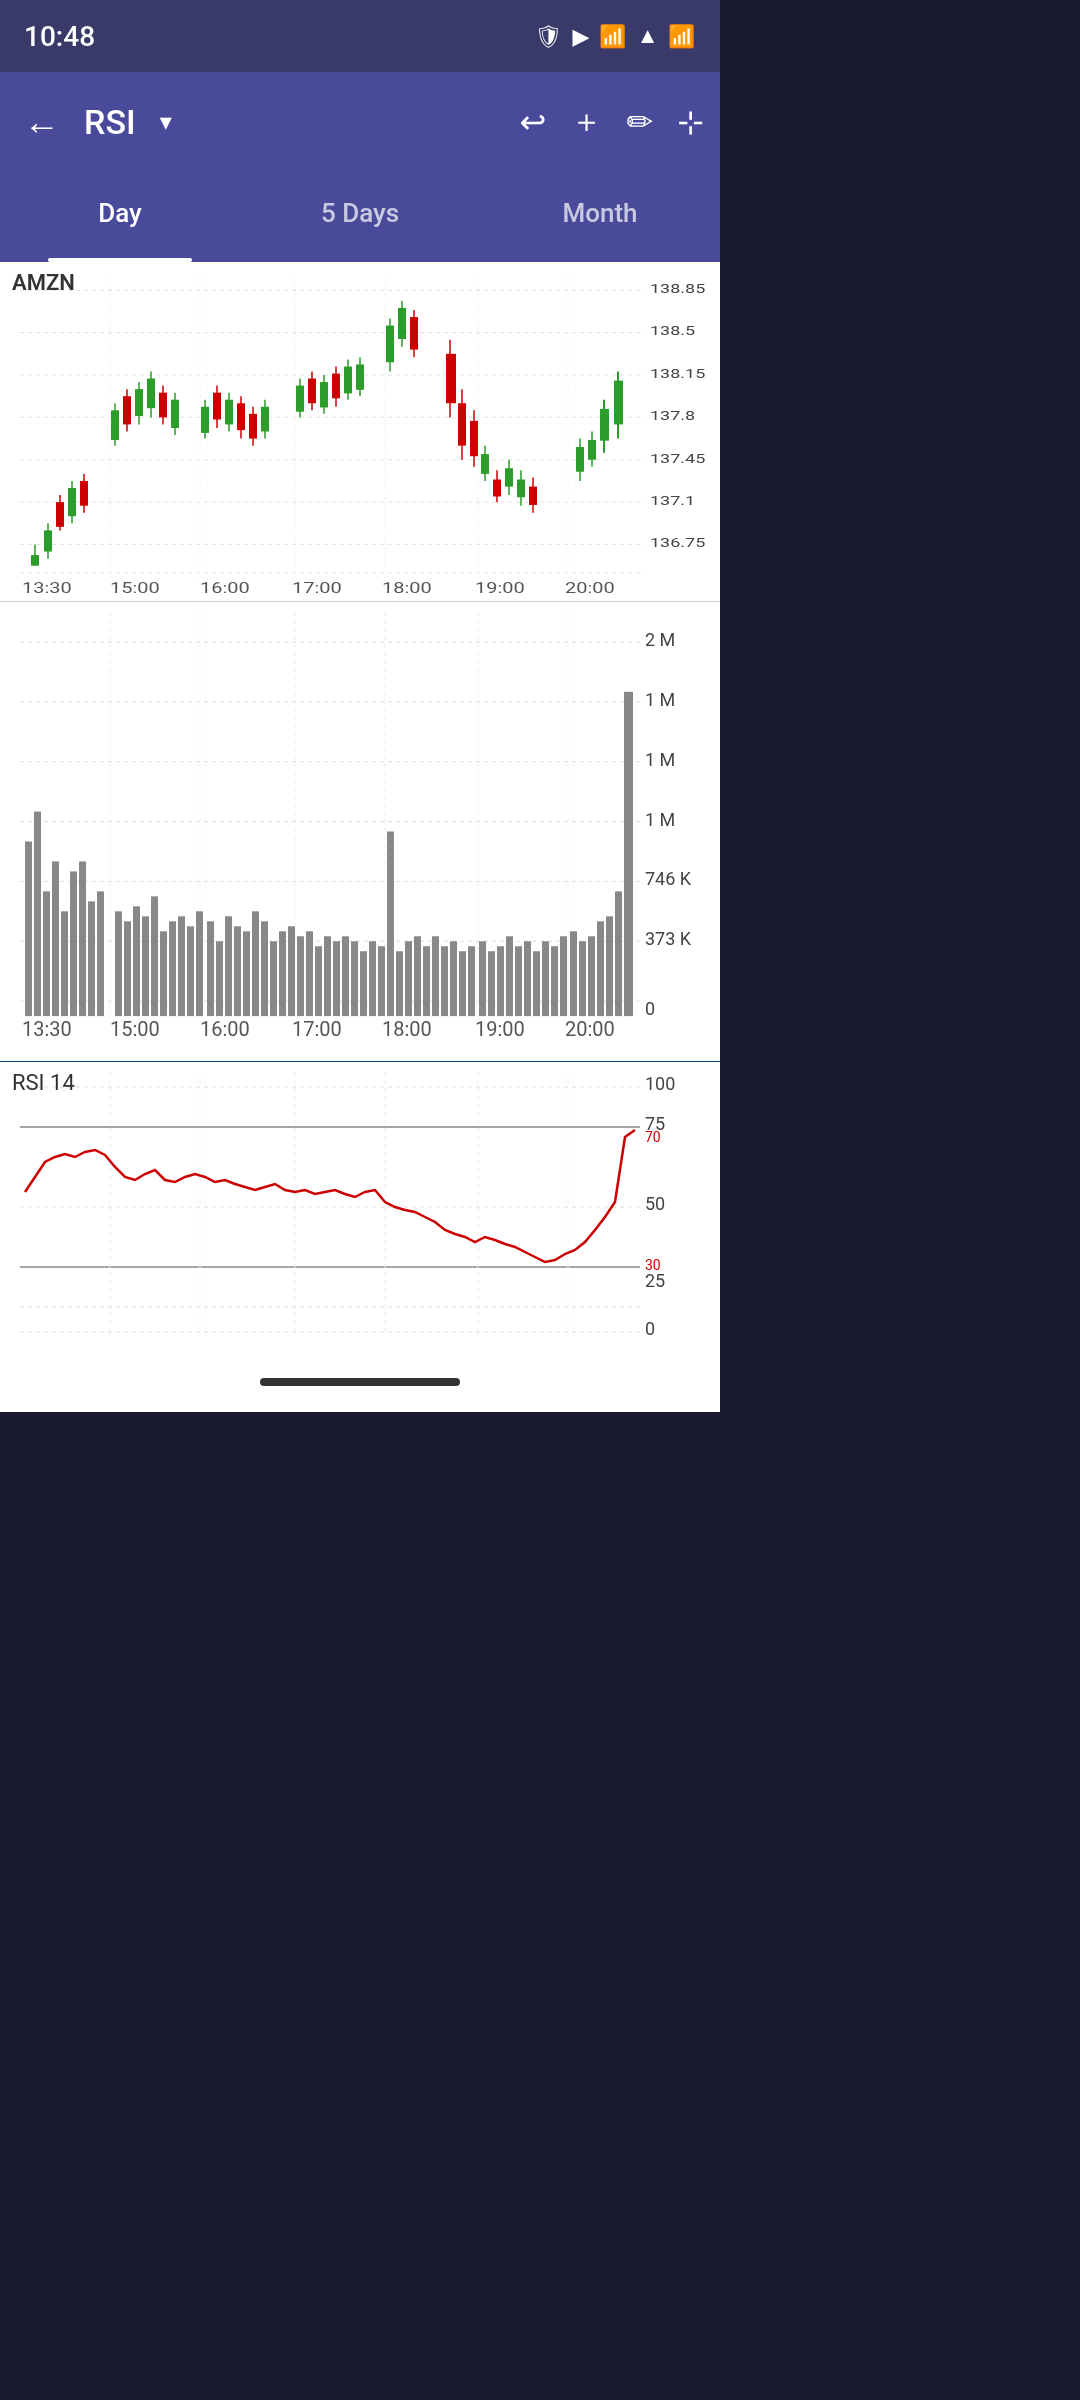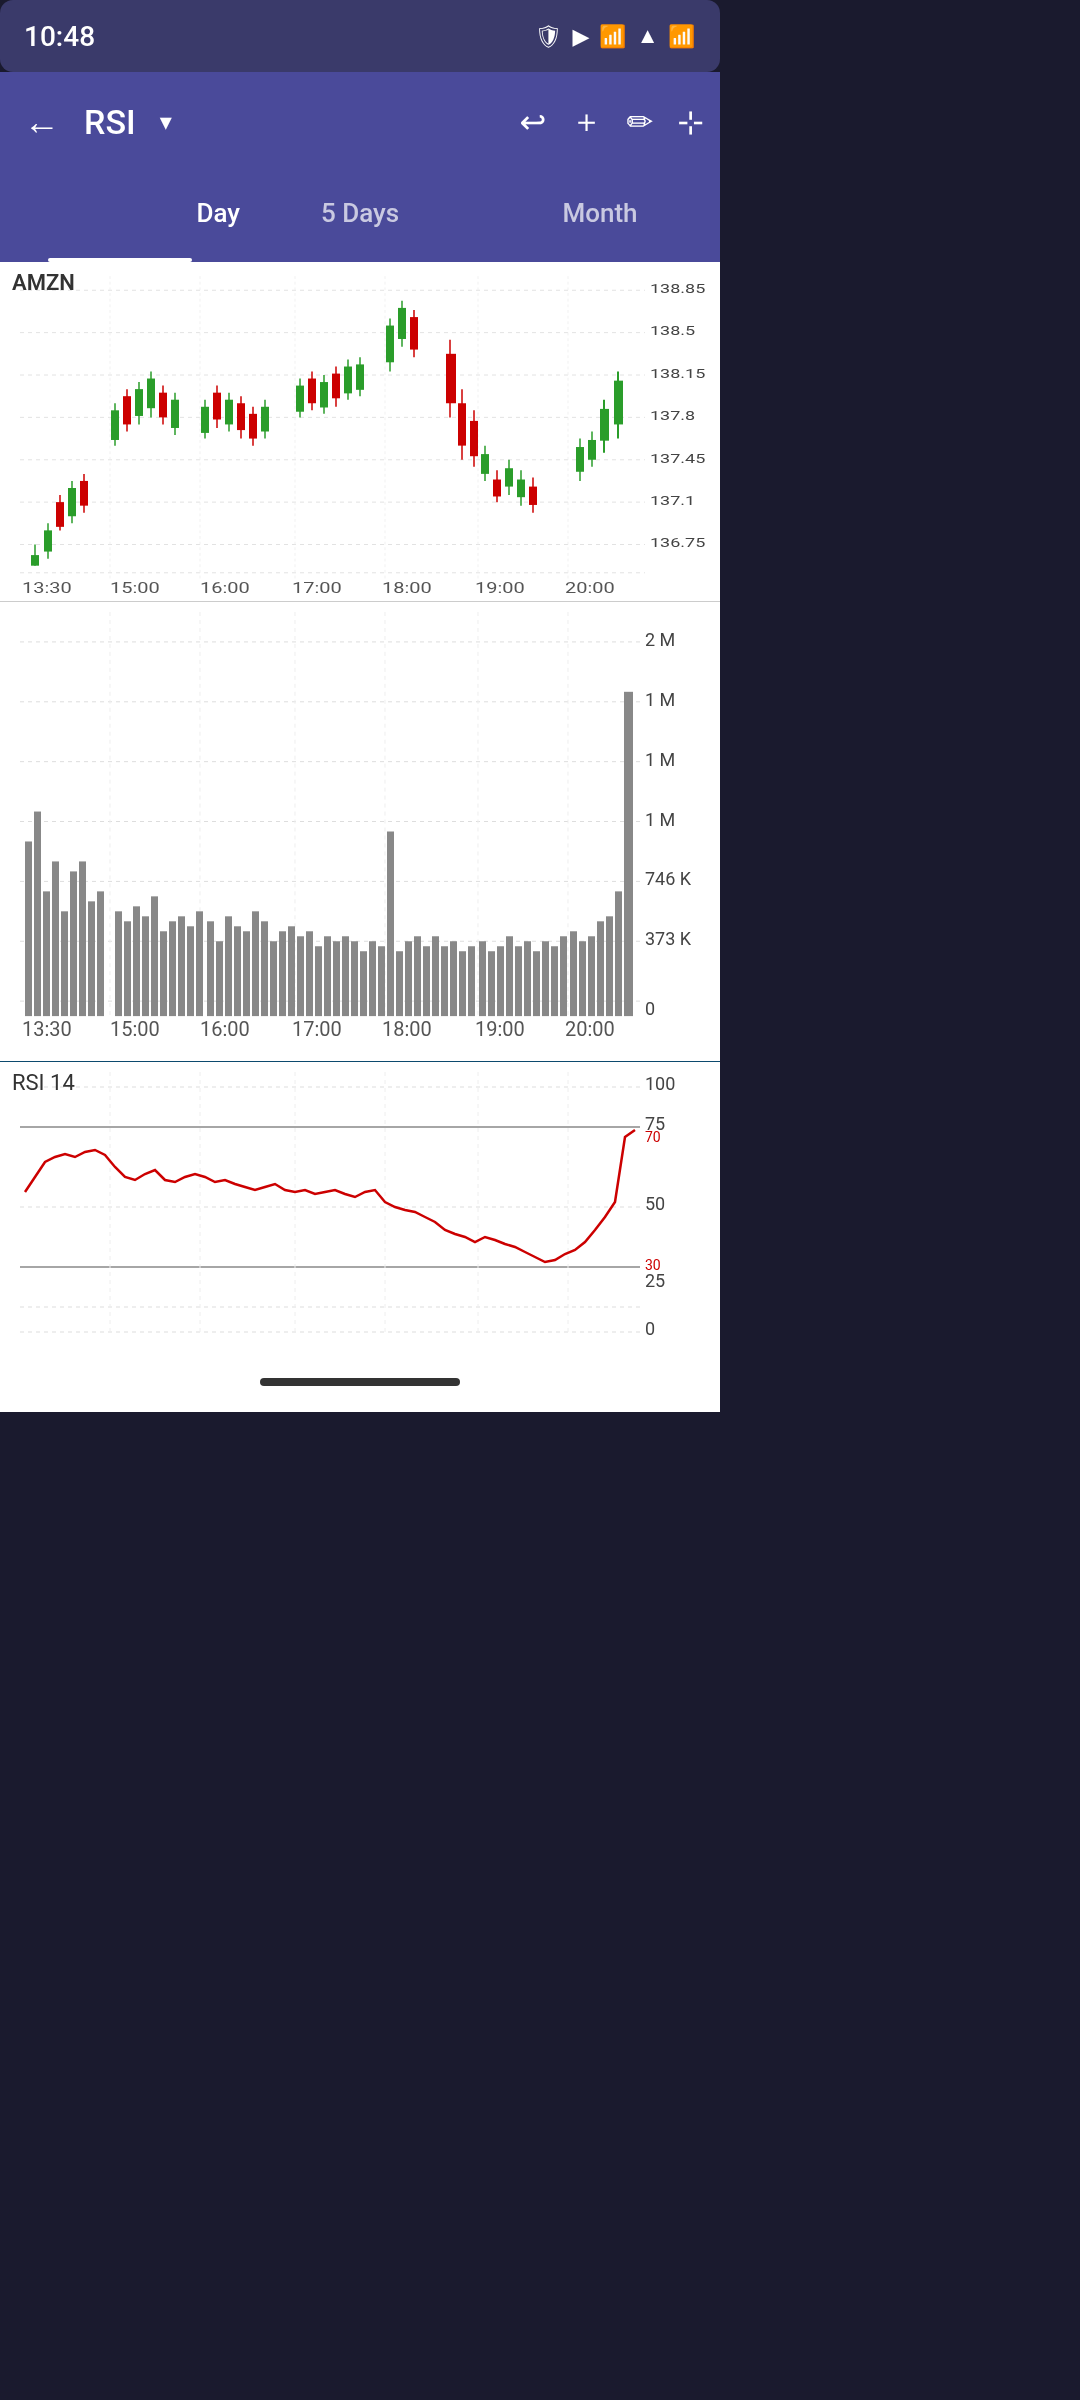--- a/index.html
+++ b/index.html
@@ -14,21 +14,20 @@
 
     
     .status-bar {
       width: 100%;
       height: 72px;
       background: #3a3a6a;
       display: flex;
       align-items: center;
       justify-content: space-between;
       padding: 0 24px;
-      border-radius: 13px;
     }
     .status-time {
       color: white;
       font-size: 28px;
       font-weight: 500;
     }
     .status-icons {
       display: flex;
       align-items: center;
       gap: 10px;
@@ -97,21 +96,20 @@
       justify-content: center;
       color: rgba(255,255,255,0.7);
       font-size: 26px;
       font-weight: 500;
       cursor: pointer;
       position: relative;
       padding-bottom: 8px;
     }
     .tab-item.active {
       color: white;
-      align-items: flex-end;
     }
     .tab-item.active::after {
       content: '';
       position: absolute;
       bottom: 0;
       left: 20%;
       width: 60%;
       height: 4px;
       background: white;
       border-radius: 2px;

